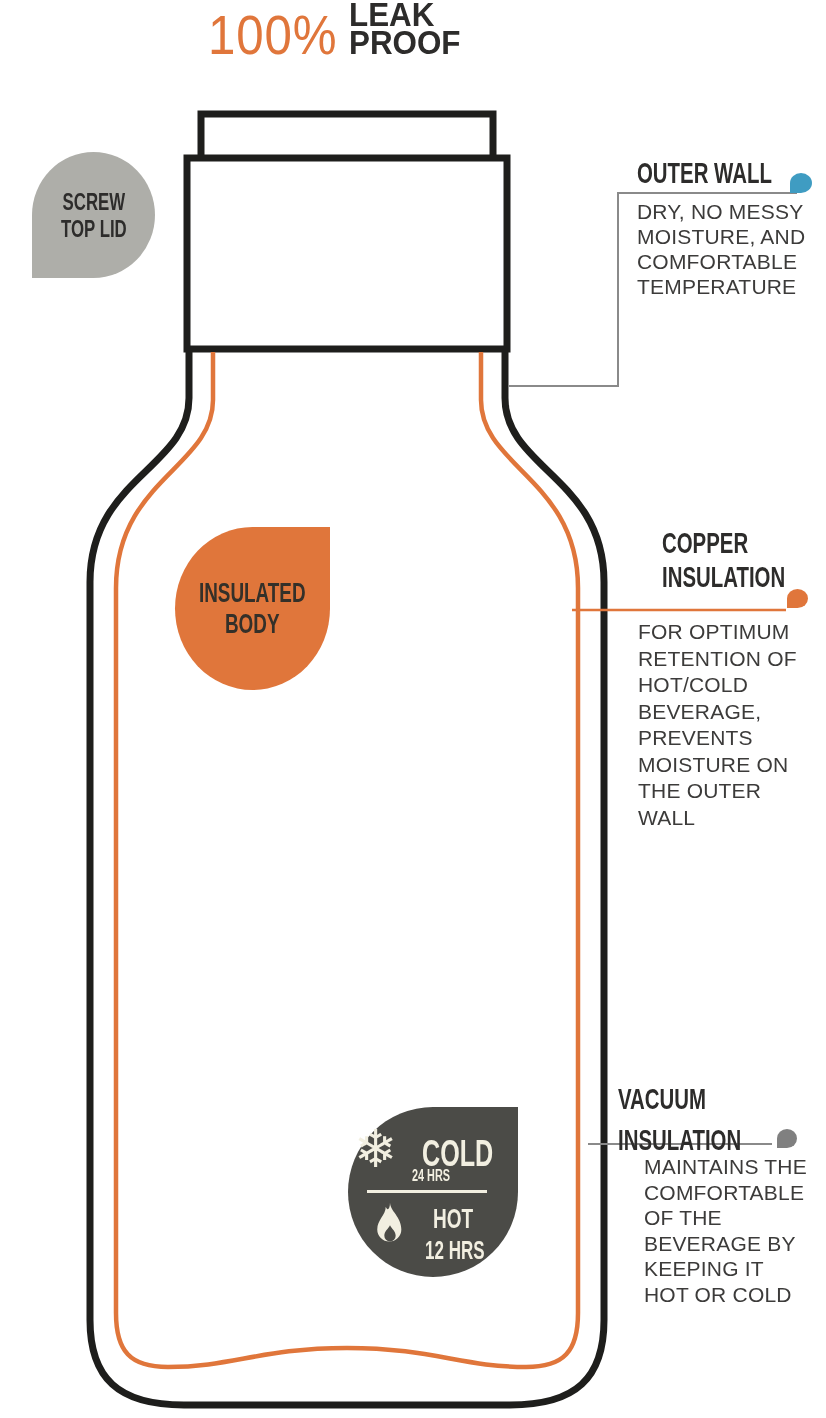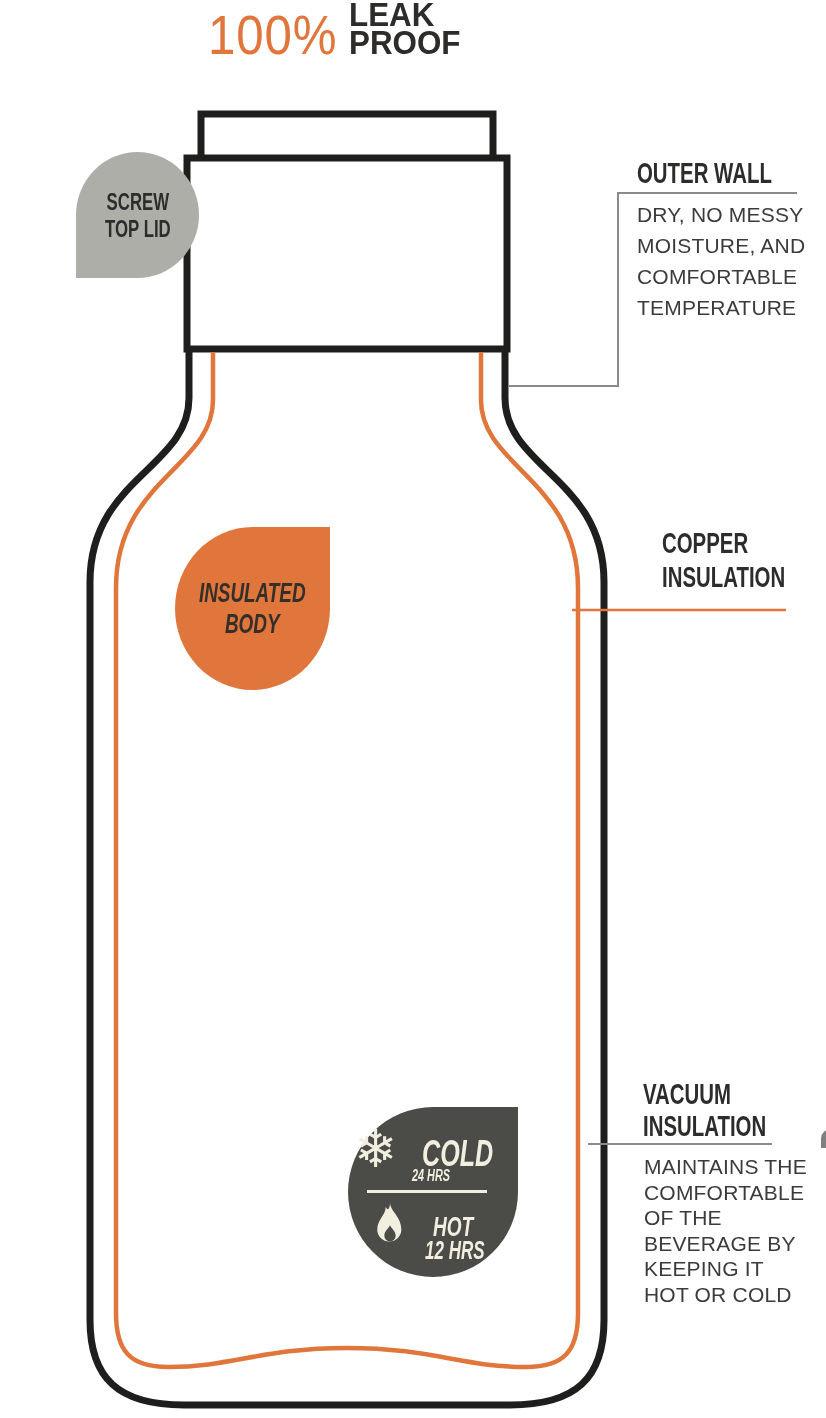--- a/index.html
+++ b/index.html
@@ -68,22 +68,22 @@
     transform-origin: 0 0;
   }
   .title-leakproof span { display: block; white-space: pre; }
   
   .badge {
     display: flex;
     align-items: center;
     justify-content: center;
     text-align: center;
   }
-  .tear-bl { border-radius: 50% 50% 50% 0; margin-left: 44px; }  
-  .tear-tr { border-radius: 50% 0 50% 50%; font-style: italic; }  
+  .tear-bl { border-radius: 50% 50% 50% 0; }  
+  .tear-tr { border-radius: 50% 0 50% 50%; }  
   .badge-screw {
     left: 32px; top: 152px; width: 123px; height: 126px;
     background: var(--color-badge-gray);
   }
   .badge-screw .txt { font-size: 24px; line-height: 27px; color: var(--color-heading-ink); }
   .badge-patterns {
     left: 7px; top: 442px; width: 103px; height: 98px;
     background: var(--color-badge-light-gray);
   }
   .badge-patterns .txt { font-size: 17px; line-height: 20px; color: var(--color-heading-ink); }
@@ -100,21 +100,21 @@
   .badge-temp .item { position: absolute; color: var(--color-cream); }
   .snowflake { left: 6px; top: 16px; font-size: 52px; line-height: 52px; font-family: "DejaVu Sans", sans-serif; }
   .cold-label { left: 74px; top: 26px; font-size: 37px; }
   .cold-dur  { left: 64px; top: 60px; font-size: 16px; }
   .temp-divider {
     position: absolute;
     left: 19px; top: 83px; width: 120px; height: 3px;
     background: var(--color-cream);
   }
   .flame-wrap { left: 25px; top: 95px; width: 34px; height: 52px; }
-  .hot-label { left: 85px; top: 104px; font-size: 28px; }
+  .hot-label { left: 85px; top: 96px; font-size: 28px; }
   .hot-dur  { left: 77px; top: 129px; font-size: 25px; }
   
   .dot { position: absolute; }
   .dot-blue  { left: 790px; top: 173px; width: 22px; height: 20px; background: var(--color-blue); }
   .dot-orange{ left: 787px; top: 589px; width: 21px; height: 19px; background: var(--color-orange); }
   .dot-gray  { left: 777px; top: 1129px; width: 20px; height: 19px; background: var(--color-gray-dot); }
   
   .ann-heading {
     position: absolute;
     color: var(--color-heading-ink);
@@ -123,24 +123,24 @@
   }
   .ann-body {
     position: absolute;
     color: var(--color-body-ink);
     font-size: 21px;
     line-height: 26px;
     white-space: pre;
     letter-spacing: 0.2px;
   }
   .h-outer  { left: 637px; top: 158px; line-height: 30px; }
-  .b-outer  { left: 637px; top: 199px; line-height: 31px; }
+  .b-outer  { left: 637px; top: 199px; line-height: 25px; }
   .h-copper { left: 640px; top: 526px; margin-left: 22px; }
   .b-copper { left: 638px; top: 619px; line-height: 26.5px; }
-  .h-vacuum { left: 643px; top: 1078px; line-height: 32px; }
+  .h-vacuum { left: 618px; top: 1078px; line-height: 41px; }
   .b-vacuum { left: 644px; top: 1154px; line-height: 25.5px; }
 </style>
 </head>
 <body>
 
 <div class="canvas" style="--color-orange: #E0763B; --color-outline: #1E1E1C; --color-heading-ink: #2D2C2B; --color-body-ink: #3C3B3A; --color-badge-gray: #AEAEA9; --color-badge-light-gray: #CBCBC9; --color-badge-dark: #4B4B47; --color-cream: #F2EFE1; --color-blue: #3F9CC2; --color-leader-gray: #8A8A8A; --color-gray-dot: #808080;">
 
   <svg class="diagram" viewBox="0 0 826 1418">
 
     <rect x="201" y="114" width="292" height="46" fill="#ffffff" stroke="var(--color-outline, #1E1E1C)" stroke-width="7"></rect>
@@ -200,20 +200,28 @@
   <div class="ann-body b-outer">DRY, NO MESSY
 MOISTURE, AND
 COMFORTABLE
 TEMPERATURE</div>
 
   <div class="ann-heading h-copper">
     <span class="cond-l">COPPER
 INSULATION</span>
   </div>
   <span class="dot dot-orange tear-bl"></span>
+  <div class="ann-body b-copper">FOR OPTIMUM
+RETENTION OF
+HOT/COLD
+BEVERAGE,
+PREVENTS
+MOISTURE ON
+THE OUTER
+WALL</div>
 
   <div class="ann-heading h-vacuum">
     <span class="cond-l">VACUUM
 INSULATION</span>
   </div>
   <span class="dot dot-gray tear-bl"></span>
   <div class="ann-body b-vacuum">MAINTAINS THE
 COMFORTABLE
 OF THE
 BEVERAGE BY

